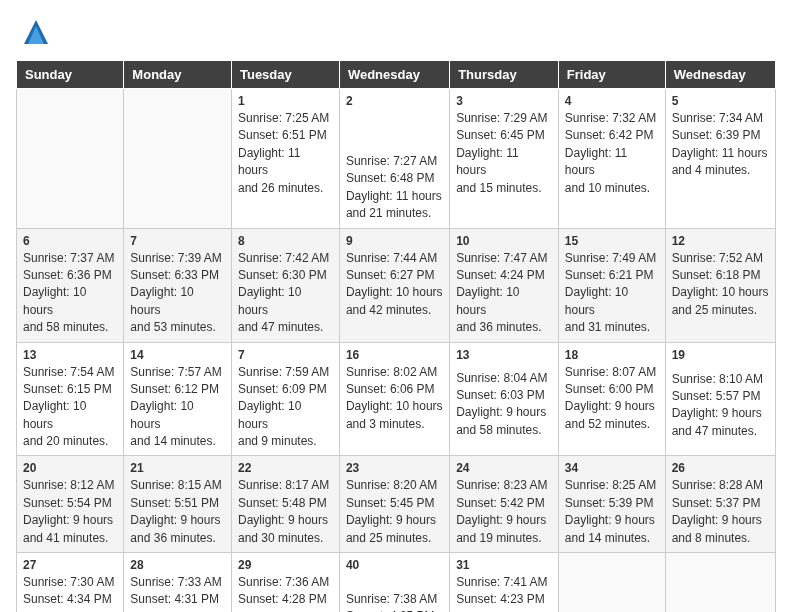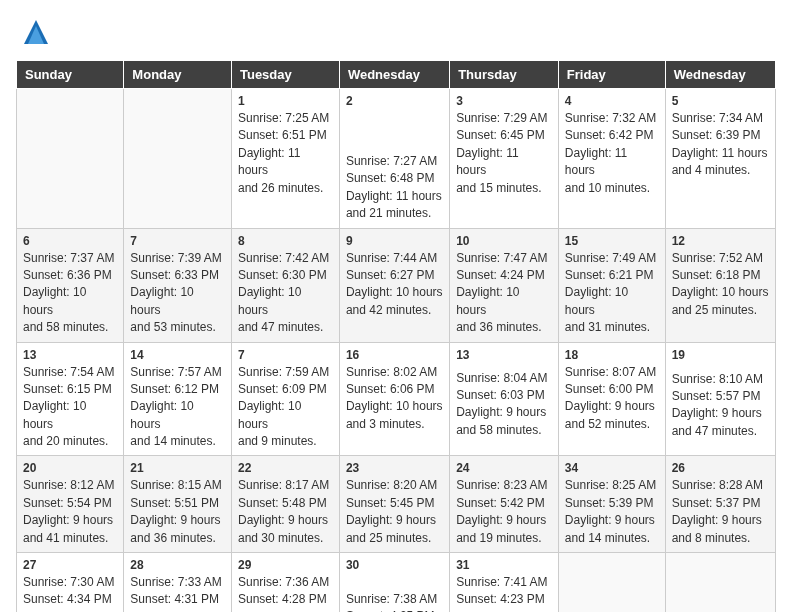--- a/index.html
+++ b/index.html
@@ -334,21 +334,21 @@
 and 58 minutes.</div>
         </td>
         <td>
           <span class="day-num">29</span>
           <div class="day-info" style="white-space: pre-line;">Sunrise: 7:36 AM
 Sunset: 4:28 PM
 Daylight: 8 hours
 and 52 minutes.</div>
         </td>
         <td>
-          <span class="day-num">30</span>
+          <span class="day-num">40</span>
           <div class="day-info" style="white-space: pre-line; margin-top: 19px;">Sunrise: 7:38 AM
 Sunset: 4:25 PM
 Daylight: 8 hours
 and 47 minutes.</div>
         </td>
         <td>
           <span class="day-num">31</span>
           <div class="day-info" style="white-space: pre-line;">Sunrise: 7:41 AM
 Sunset: 4:23 PM
 Daylight: 8 hours

